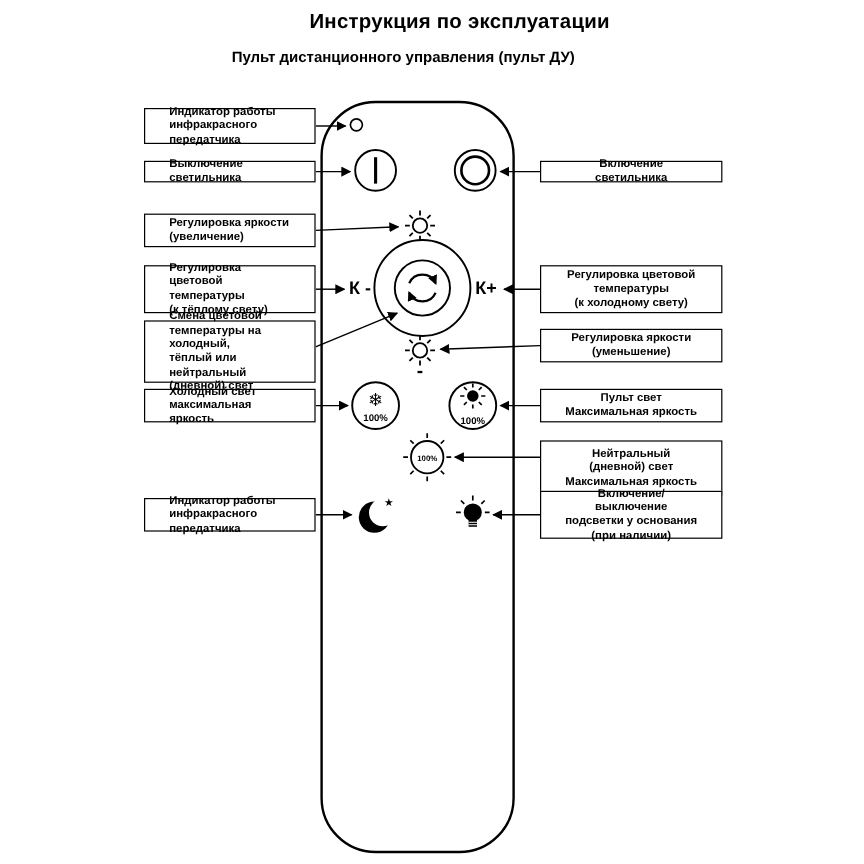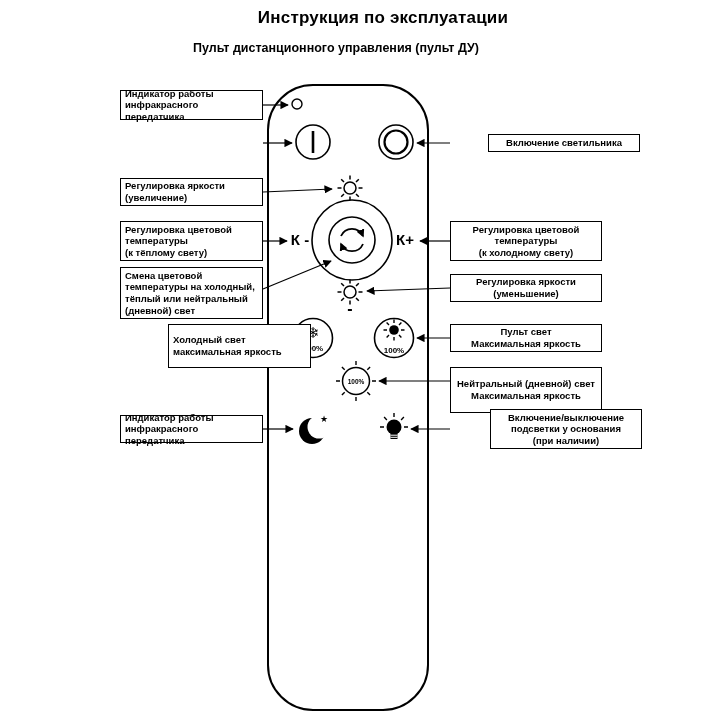--- a/index.html
+++ b/index.html
@@ -13,21 +13,21 @@
   }
   .subtitle{
     position:absolute;top:41px;left:0;width:672px;text-align:center;
     font-size:12.5px;font-weight:bold;
   }
   .diagram-svg{position:absolute;top:0;left:0;}
   .callout{
     position:absolute;border:1px solid #000;background:#fff;
     box-sizing:border-box;display:flex;align-items:center;
     font-size:9.5px;font-weight:bold;line-height:1.22;
-    padding:2px 4px;white-space:pre-line;
+    padding:2px 20px;white-space:pre-line;
   }
   .callout.cl{left:120px;width:143px;justify-content:flex-start;text-align:left;}
   .callout.cr{left:450px;width:152px;justify-content:center;text-align:center;}
   svg text{fill:#000;font-family:"Liberation Sans",sans-serif;}
 </style>
 </head>
 <body>
 
 <div class="canvas">
 
@@ -134,41 +134,42 @@
       <line x1="450" y1="241" x2="420" y2="241" marker-end="url(#ah)"></line>
       <line x1="450" y1="288" x2="367" y2="291" marker-end="url(#ah)"></line>
       <line x1="450" y1="338" x2="417" y2="338" marker-end="url(#ah)"></line>
       <line x1="450" y1="381" x2="379" y2="381" marker-end="url(#ah)"></line>
       <line x1="450" y1="429" x2="411" y2="429" marker-end="url(#ah)"></line>
     </g>
   </svg>
 
   <div class="callout cl" style="top:90px;height:30px;">Индикатор работы
 инфракрасного передатчика</div>
+  <div class="callout cl" style="top:134px;height:18px;">Выключение светильника</div>
   <div class="callout cl" style="top:178px;height:28px;">Регулировка яркости
 (увеличение)</div>
   <div class="callout cl" style="top:221px;height:40px;">Регулировка цветовой
 температуры
 (к тёплому свету)</div>
   <div class="callout cl" style="top:267px;height:52px;">Смена цветовой
 температуры на холодный,
 тёплый или нейтральный
 (дневной) свет</div>
-  <div class="callout cl" style="top:324px;height:44px;margin-left:48px;">Холодный свет
+  <div class="callout cl" style="top:324px;height:28px;">Холодный свет
 максимальная яркость</div>
   <div class="callout cl" style="top:415px;height:28px;">Индикатор работы
 инфракрасного передатчика</div>
 
-  <div class="callout cr" style="top:134px;height:18px;margin-left:38px;">Включение светильника</div>
+  <div class="callout cr" style="top:134px;height:18px;">Включение светильника</div>
   <div class="callout cr" style="top:221px;height:40px;">Регулировка цветовой
 температуры
 (к холодному свету)</div>
   <div class="callout cr" style="top:274px;height:28px;">Регулировка яркости
 (уменьшение)</div>
   <div class="callout cr" style="top:324px;height:28px;">Пульт свет
 Максимальная яркость</div>
   <div class="callout cr" style="top:367px;height:46px;">Нейтральный (дневной) свет
 Максимальная яркость</div>
-  <div class="callout cr" style="top:409px;height:40px;margin-left:40px;">Включение/выключение
+  <div class="callout cr" style="top:409px;height:40px;">Включение/выключение
 подсветки у основания
 (при наличии)</div>
 
 </div>
 
 </body></html>

